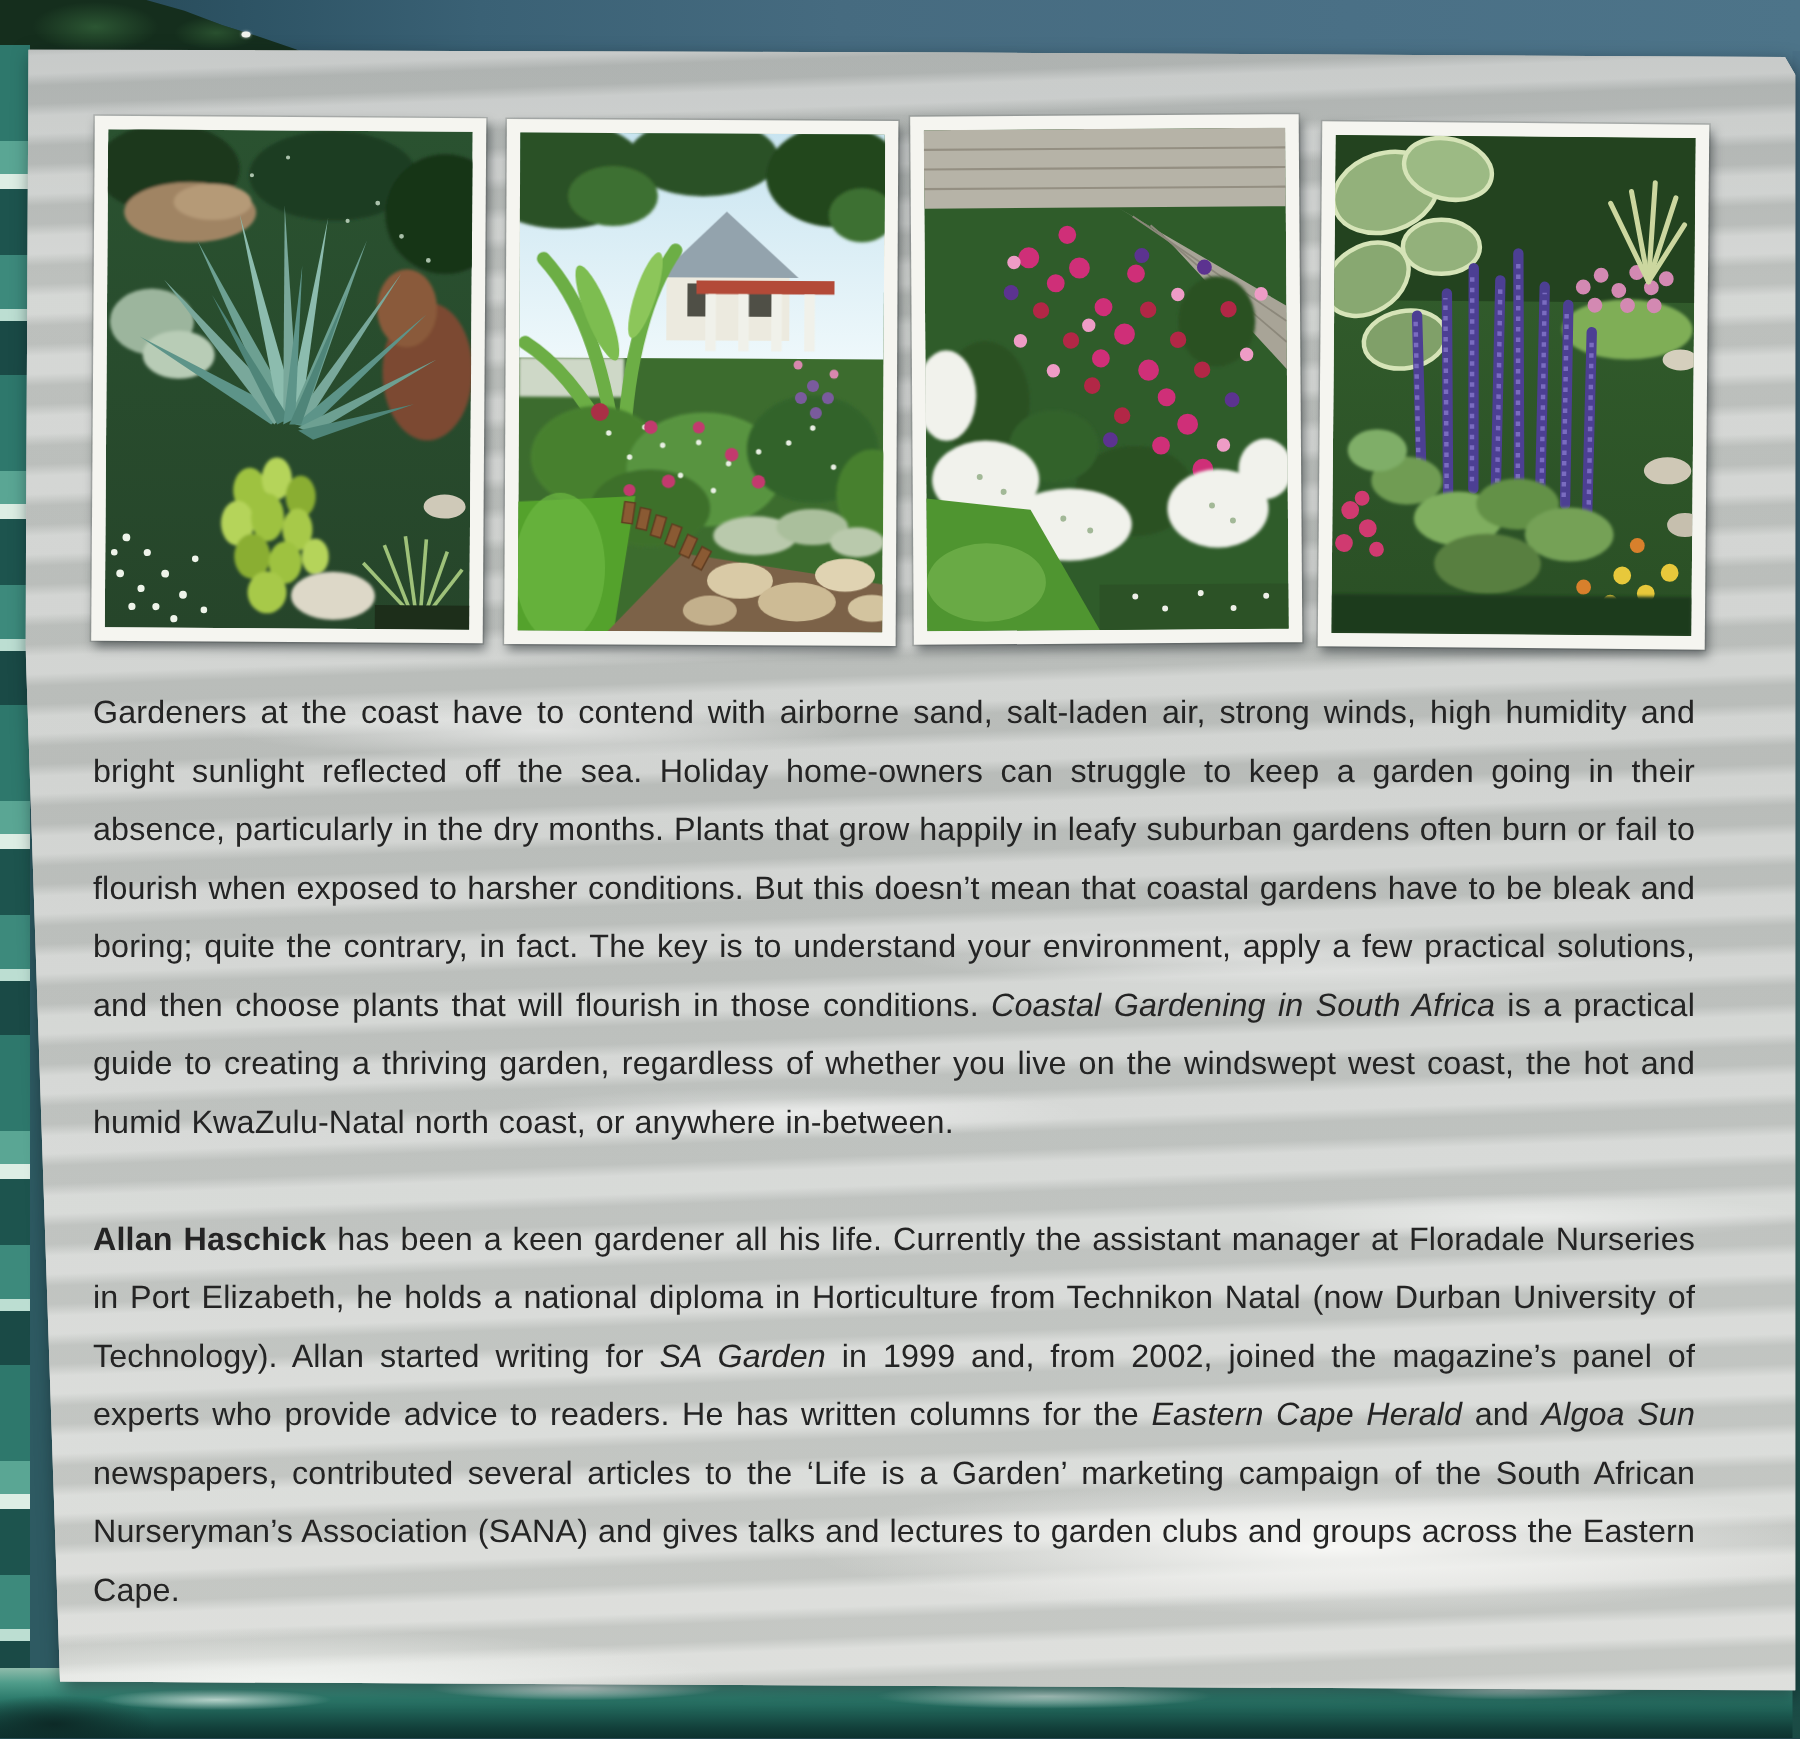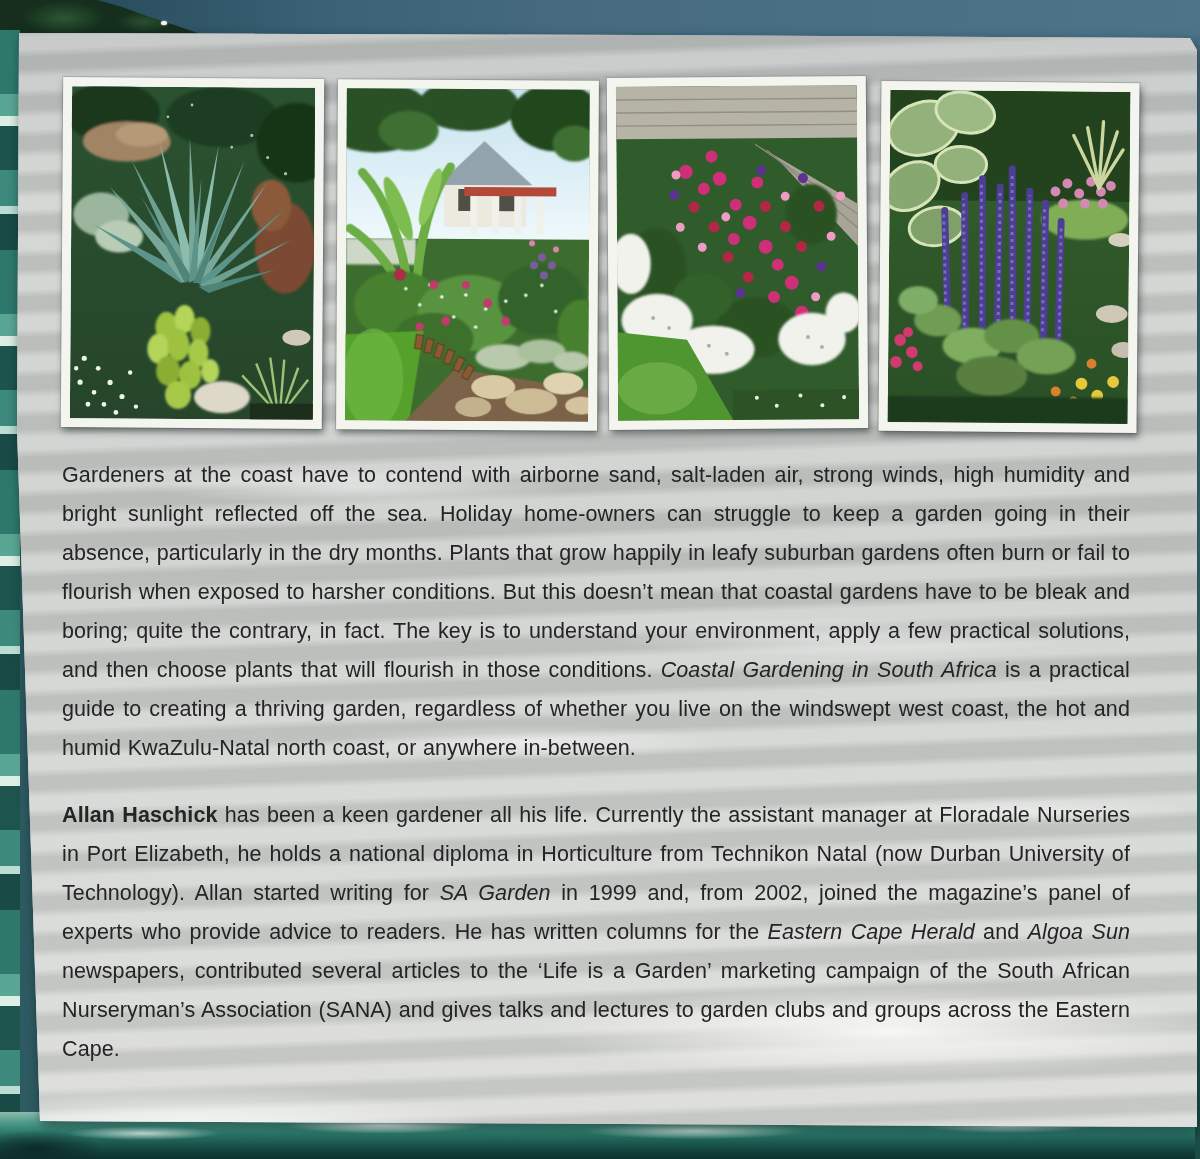--- a/index.html
+++ b/index.html
@@ -70,21 +70,21 @@
   .photo2{left:337px;top:80px;width:261px;height:350px;transform:rotate(.3deg);}
   .photo3{left:608px;top:77px;width:259px;height:352px;transform:rotate(-.4deg);}
   .photo4{left:880px;top:82px;width:258px;height:350px;transform:rotate(.5deg);}
   
   .copy{
     position:absolute;left:62px;top:456px;width:1068px;
     color:#242424;font-size:21.5px;line-height:39px;
     text-align:justify;letter-spacing:.1px;word-spacing:.5px;
   }
   .copy p{margin:0;}
-  .copy p + p{margin-top:28px;}
+  .copy p + p{margin-top:39px;}
 </style>
 </head>
 <body>
 
 <div class="scene">
 
   <div class="sky-band"></div>
   <div class="headland"></div>
   <div class="lighthouse-speck"></div>
   <div class="sea-left-strip"></div>

